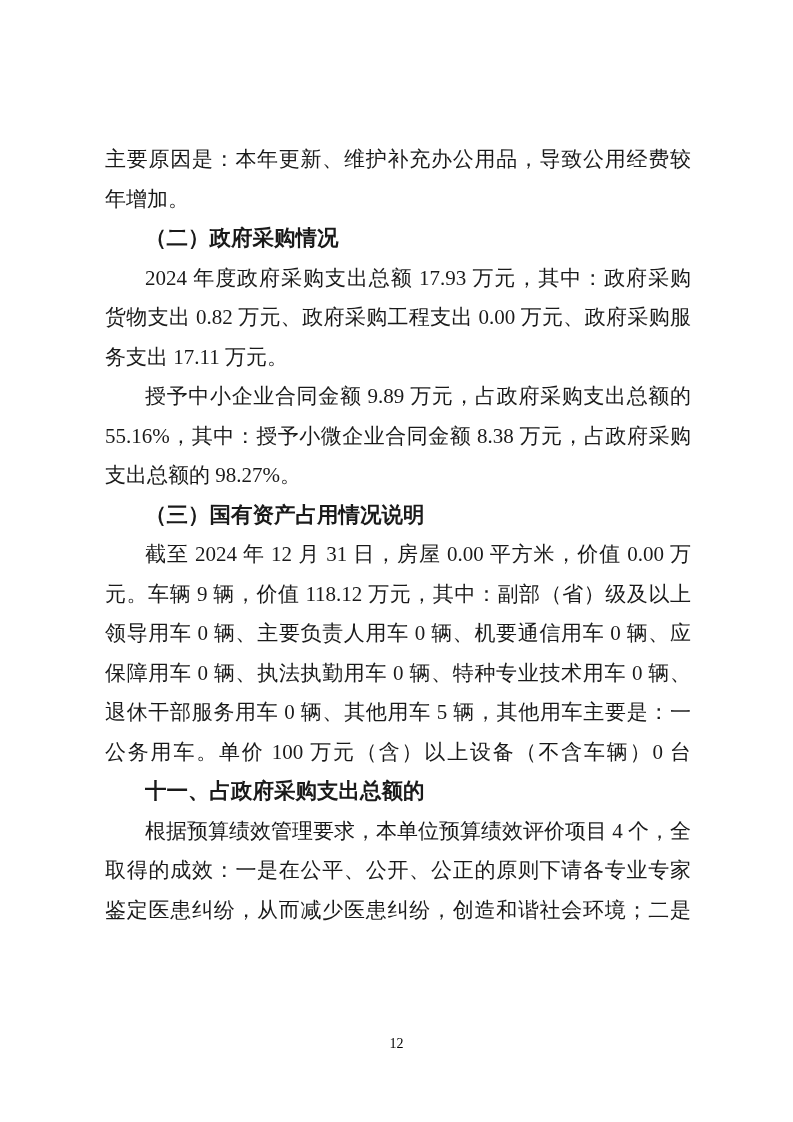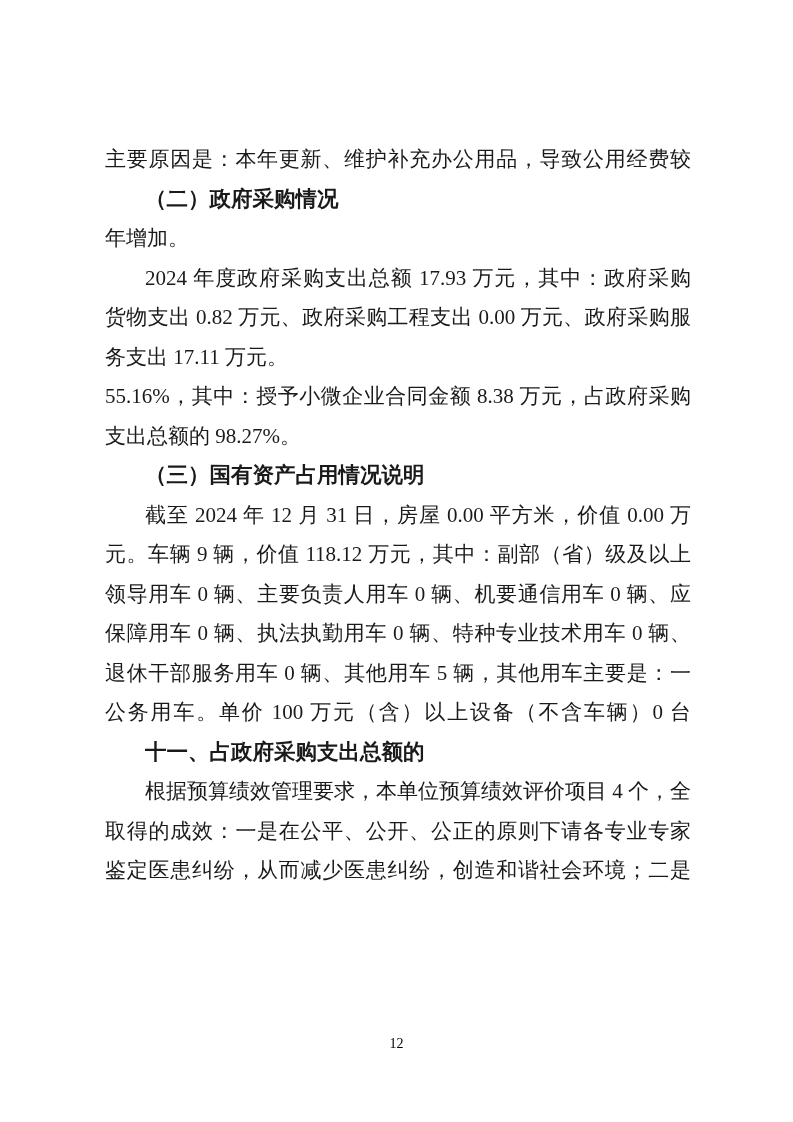--- a/index.html
+++ b/index.html
@@ -59,28 +59,29 @@
     color: #000000;
   }
 </style>
 </head>
 <body>
 
 <div class="page">
   <div class="content">
 
     <div class="line full">主要原因是：本年更新、维护补充办公用品，导致公用经费较上</div>
+    <div class="line">年增加。</div>
+
     <div class="line heading-kai indent">（二）政府采购情况</div>
-
-    <div class="line">年增加。</div>
 
     <div class="line indent full">2024 年度政府采购支出总额 17.93 万元，其中：政府采购</div>
     <div class="line full">货物支出 0.82 万元、政府采购工程支出 0.00 万元、政府采购服</div>
     <div class="line">务支出 17.11 万元。</div>
 
+    <div class="line indent full">授予中小企业合同金额 9.89 万元，占政府采购支出总额的</div>
     <div class="line full">55.16%，其中：授予小微企业合同金额 8.38 万元，占政府采购</div>
     <div class="line">支出总额的 98.27%。</div>
 
     <div class="line heading-kai indent">（三）国有资产占用情况说明</div>
 
     <div class="line indent full">截至 2024 年 12 月 31 日，房屋 0.00 平方米，价值 0.00 万</div>
     <div class="line full">元。车辆 9 辆，价值 118.12 万元，其中：副部（省）级及以上</div>
     <div class="line full">领导用车 0 辆、主要负责人用车 0 辆、机要通信用车 0 辆、应急</div>
     <div class="line full">保障用车 0 辆、执法执勤用车 0 辆、特种专业技术用车 0 辆、离</div>
     <div class="line full">退休干部服务用车 0 辆、其他用车 5 辆，其他用车主要是：一般</div>

